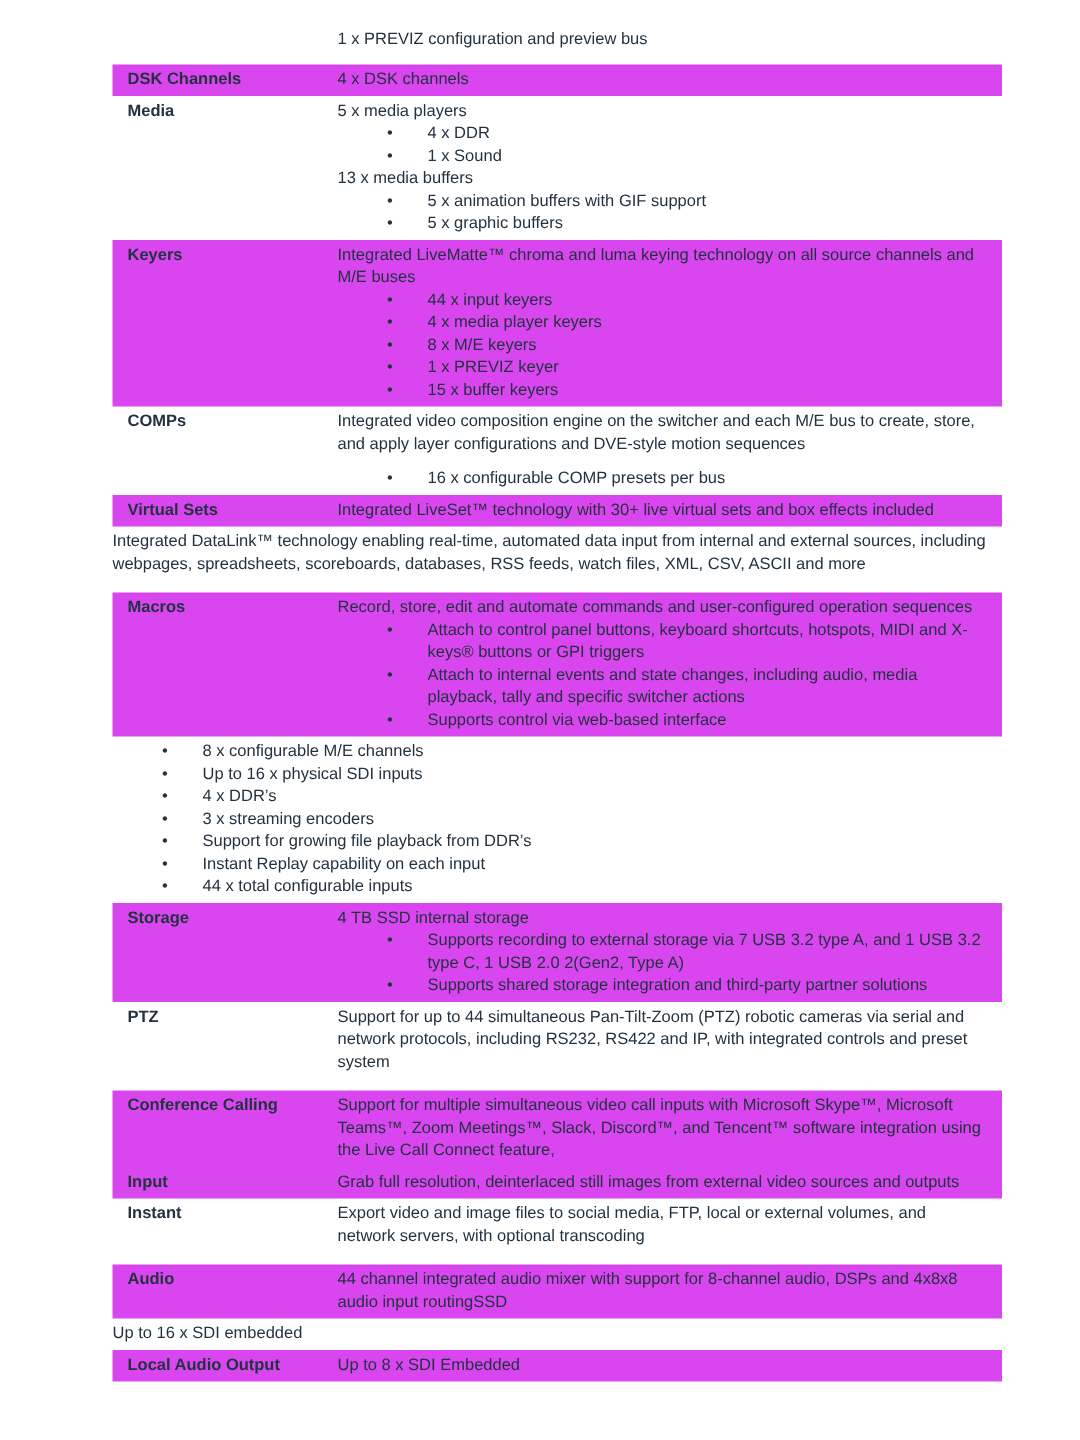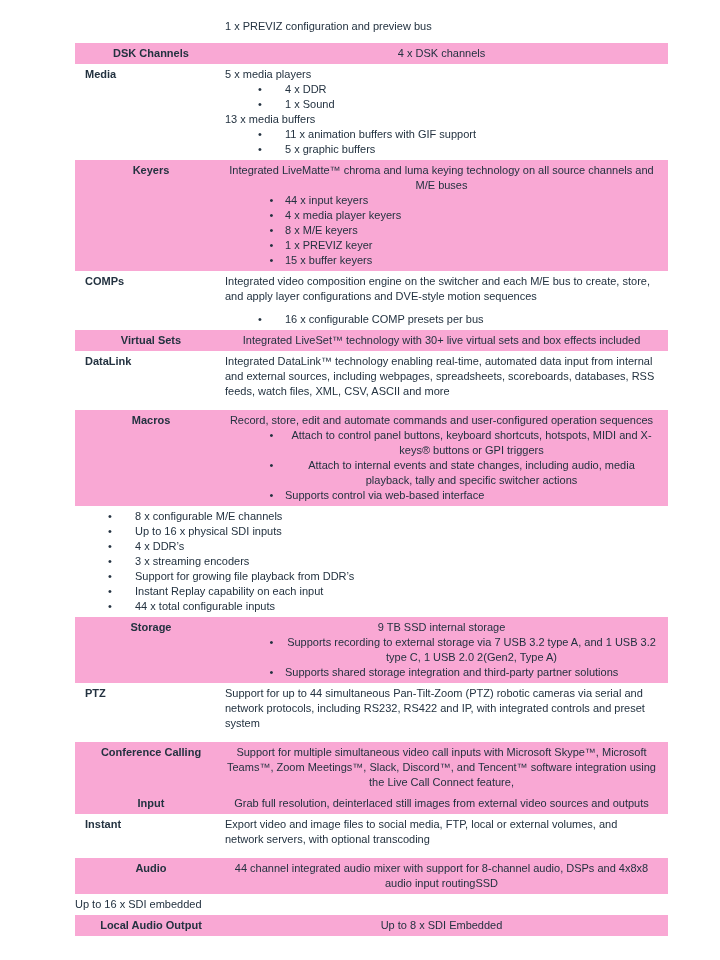--- a/index.html
+++ b/index.html
@@ -9,21 +9,21 @@
     font-family:"Liberation Sans",sans-serif;
     color:#233240;
     overflow:hidden;
   }
   .page{position:relative;width:720px;height:960px;background:#ffffff;overflow:hidden;}
   .spec-table{
     position:absolute;left:75px;top:13px;width:593px;
     font-size:11px;line-height:15px;
   }
   .row{display:flex;}
-  .row.shaded{background:#f9a8d4;text-align:center;}
+  .row.shaded{background:#d946ef;}
   .cell-label{
     width:150px;flex:none;box-sizing:border-box;
     padding:3px 8px 3px 10px;
     font-weight:bold;
   }
   .cell-desc{
     flex:1;box-sizing:border-box;
     padding:3px 10px 3px 0;
   }
   .row.first .cell-desc{padding-top:6px;padding-bottom:9px;}
@@ -57,21 +57,21 @@
             <span class="dot">•</span>
             <span>4 x DDR</span>
           </div>
           <div class="bullet">
             <span class="dot">•</span>
             <span>1 x Sound</span>
           </div>
           <div class="para">13 x media buffers</div>
           <div class="bullet">
             <span class="dot">•</span>
-            <span>11 x animation buffers with GIF support</span>
+            <span>5 x animation buffers with GIF support</span>
           </div>
           <div class="bullet">
             <span class="dot">•</span>
             <span>5 x graphic buffers</span>
           </div>
         </div>
       </div>
       <div class="row shaded">
         <div class="cell-label">Keyers</div>
         <div class="cell-desc">
@@ -109,21 +109,20 @@
           </div>
         </div>
       </div>
       <div class="row shaded">
         <div class="cell-label">Virtual Sets</div>
         <div class="cell-desc">
           <div class="para">Integrated LiveSet™ technology with 30+ live virtual sets and box effects included</div>
         </div>
       </div>
       <div class="row">
-        <div class="cell-label">DataLink</div>
         <div class="cell-desc">
           <div class="para">Integrated DataLink™ technology enabling real-time, automated data input from internal and external sources, including webpages, spreadsheets, scoreboards, databases, RSS feeds, watch files, XML, CSV, ASCII and more</div>
           <div class="gap"></div>
         </div>
       </div>
       <div class="row shaded">
         <div class="cell-label">Macros</div>
         <div class="cell-desc">
           <div class="para">Record, store, edit and automate commands and user-configured operation sequences</div>
           <div class="bullet">
@@ -168,21 +167,21 @@
           </div>
           <div class="bullet">
             <span class="dot">•</span>
             <span>44 x total configurable inputs</span>
           </div>
         </div>
       </div>
       <div class="row shaded">
         <div class="cell-label">Storage</div>
         <div class="cell-desc">
-          <div class="para">9 TB SSD internal storage</div>
+          <div class="para">4 TB SSD internal storage</div>
           <div class="bullet">
             <span class="dot">•</span>
             <span>Supports recording to external storage via 7 USB 3.2 type A, and 1 USB 3.2 type C, 1 USB 2.0 2(Gen2, Type A)</span>
           </div>
           <div class="bullet">
             <span class="dot">•</span>
             <span>Supports shared storage integration and third-party partner solutions</span>
           </div>
         </div>
       </div>

